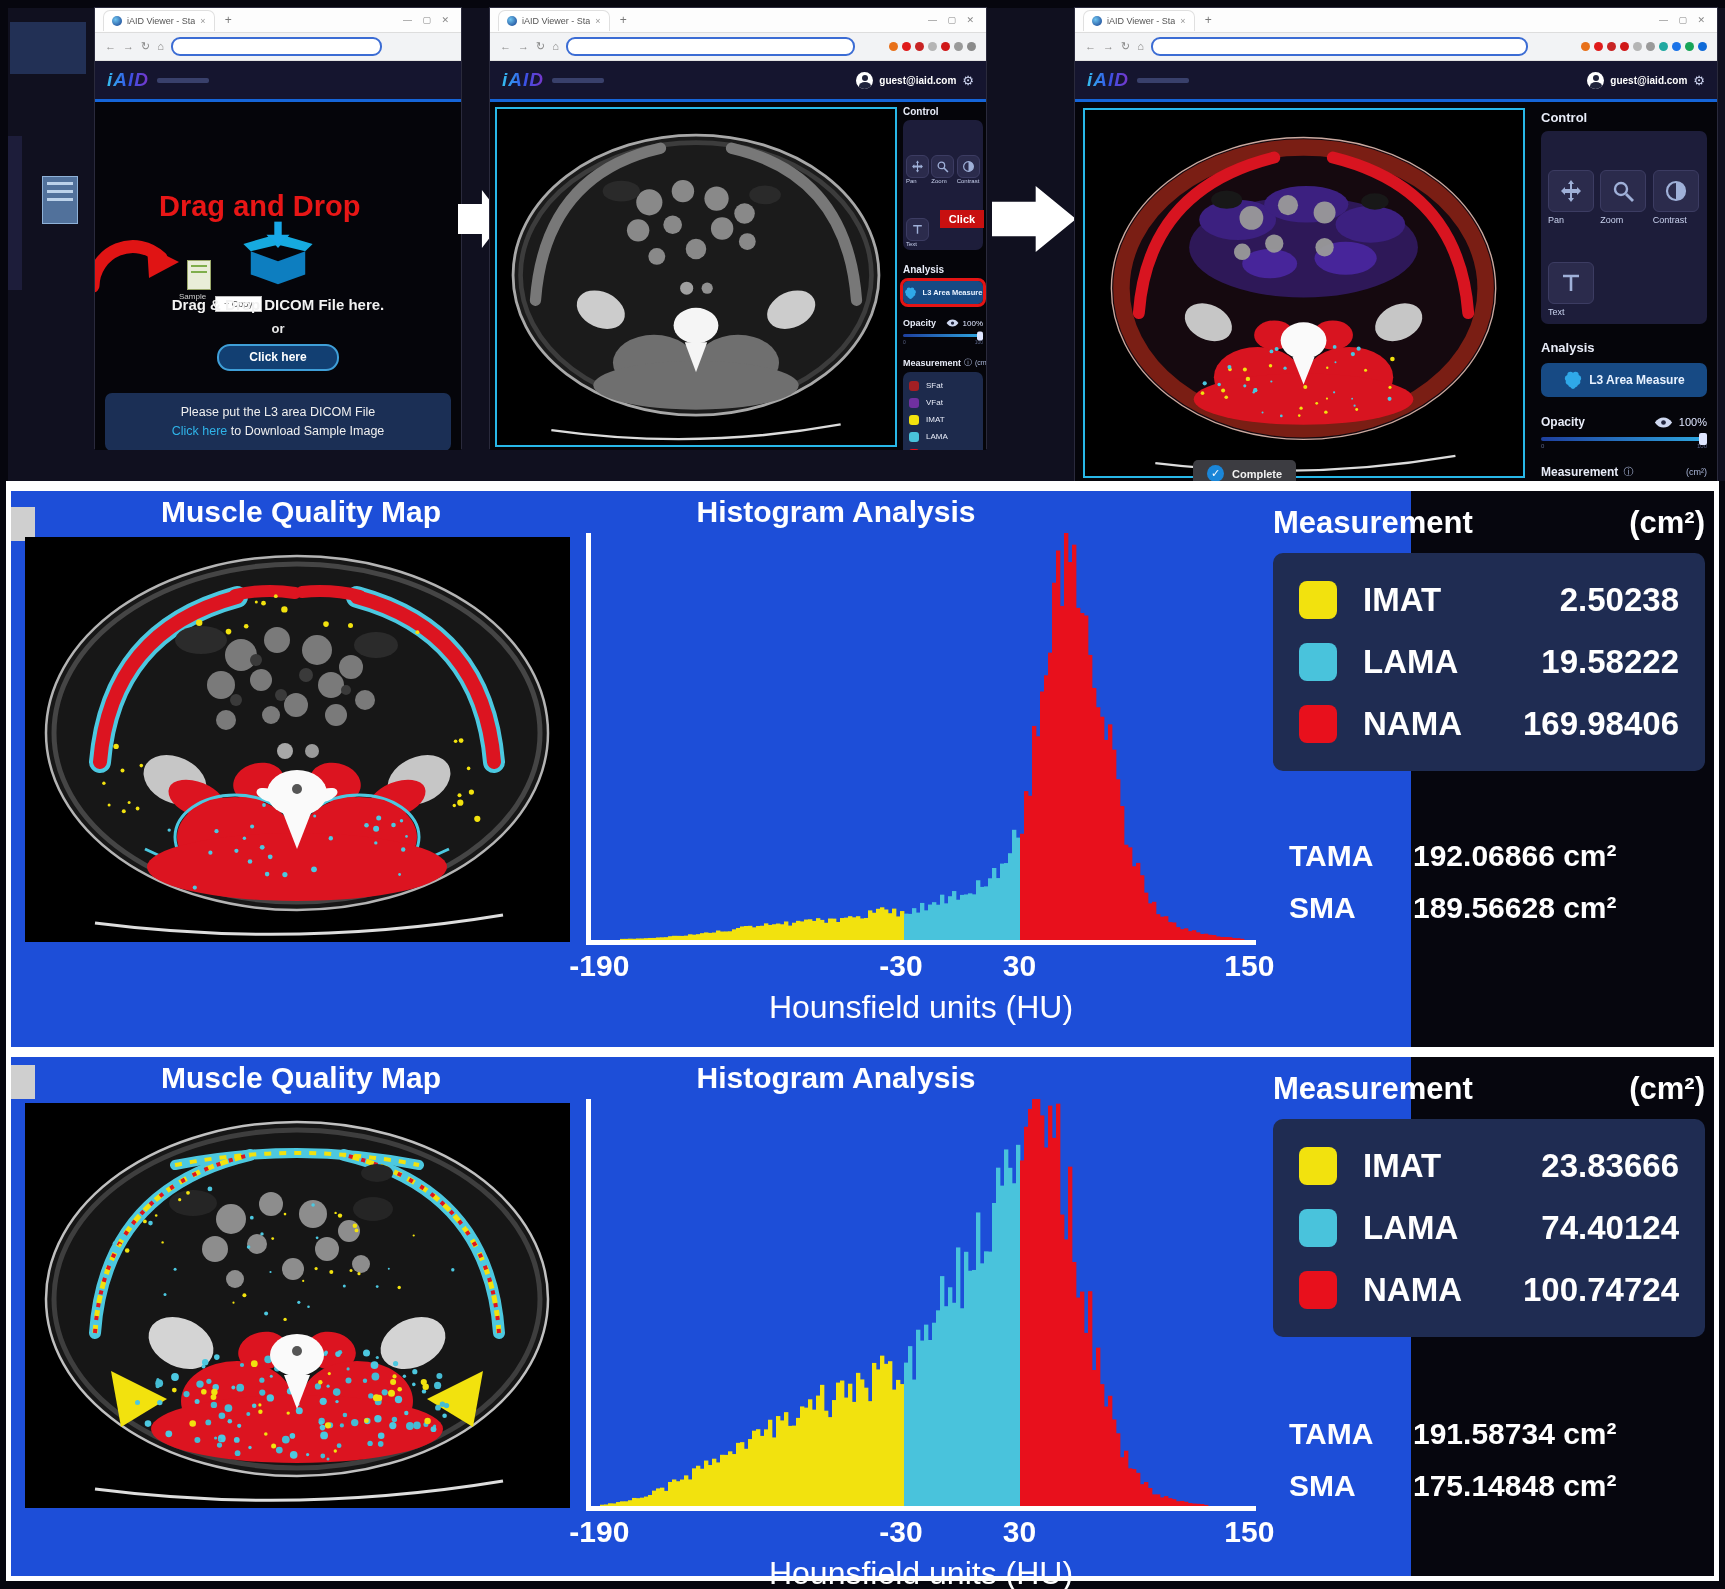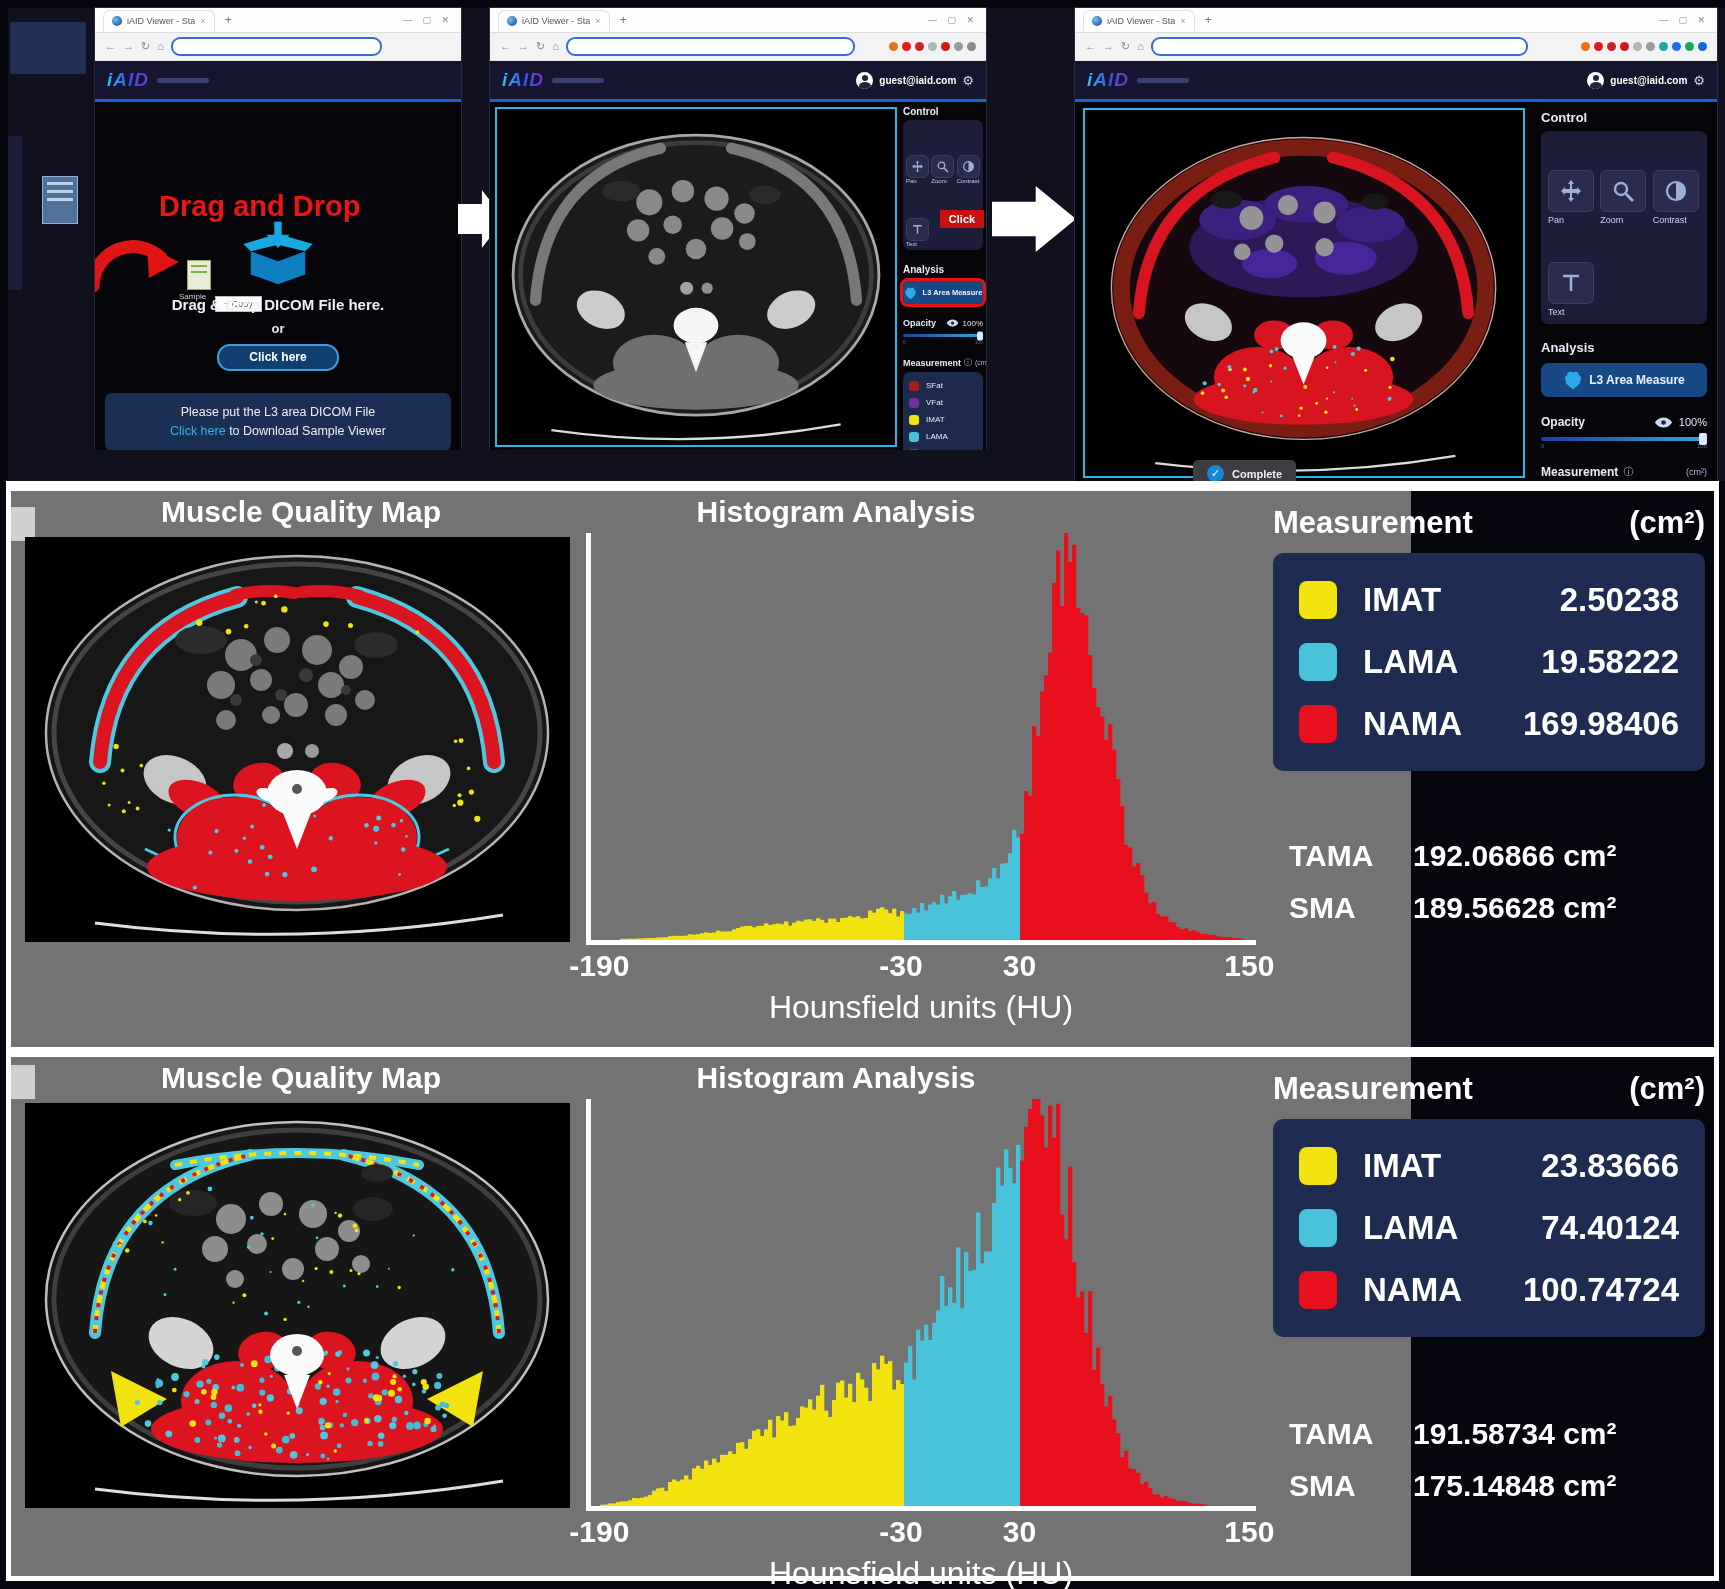--- a/index.html
+++ b/index.html
@@ -74,21 +74,21 @@
   .scrollbar{position:absolute;background:#46537e;border-radius:2px;}
   .toast{position:absolute;display:flex;align-items:center;gap:8px;background:#3c3c41;border-radius:5px;padding:0 14px;height:27px;z-index:4;}
   .toast .chk{width:17px;height:17px;border-radius:50%;background:#1a86d8;color:#fff;font-size:11px;font-weight:bold;
               display:flex;align-items:center;justify-content:center;}
   .toast .tl{font-size:11px;font-weight:bold;color:#f2f2f2;}
   .block-arrow{position:absolute;background:#fff;}
   .arrow-shape{clip-path:polygon(0 24%,52% 24%,52% 0,100% 50%,52% 100%,52% 76%,0 76%);}
   .viewer{position:absolute;border:2px solid #28b8e8;background:#000;}
   .viewer svg{display:block;width:100%;height:100%;}
   
-  .panel{position:absolute;left:11px;width:1400px;background:#737373;}
+  .panel{position:absolute;left:11px;width:1400px;background:#1d4ed8;}
   .chip{position:absolute;left:0;width:24px;height:34px;background:#cfcfcf;}
   .sec-title{position:absolute;font-size:30px;font-weight:bold;color:#fff;text-align:center;}
   .ct-wrap{position:absolute;background:#000;}
   .ct-wrap svg{display:block;width:100%;height:100%;}
   .hist-wrap{position:absolute;}
   .hist-svg{display:block;}
   .ticks{position:absolute;height:38px;}
   .tick{position:absolute;transform:translateX(-50%);font-size:30px;font-weight:bold;color:#fff;white-space:nowrap;}
   .xlabel{position:absolute;text-align:center;font-size:32px;font-weight:normal;color:#fff;}
   .legend-col{position:absolute;width:432px;}
@@ -155,21 +155,21 @@
             <path d="M12 38 L45 50 L78 38 L78 66 L45 78 L12 66 Z" fill="#0d7ec0"></path>
             <path d="M12 38 L3 29 L34 20 L45 30 Z" fill="#16aadf"></path>
             <path d="M78 38 L87 29 L56 20 L45 30 Z" fill="#16aadf"></path>
           </svg>
           <div class="dz-line1">Drag &amp; Drop DICOM File here.</div>
           <div class="dz-or">or</div>
           <div class="dz-btn">Click here</div>
           <div class="dz-note">
             <span>Please put the L3 area DICOM File</span><br>
             <span class="lnk">Click here</span>
-            <span>to Download Sample Viewer</span>
+            <span>to Download Sample Image</span>
           </div>
         </div>
       </div>
     </div>
 
     <div class="block-arrow arrow-shape" style="left:450px;top:182px;width:46px;height:58px;"></div>
 
     <div class="browser" style="left:482px;top:0;width:496px;height:440px;">
       <div class="tabbar">
         <div class="tab">

